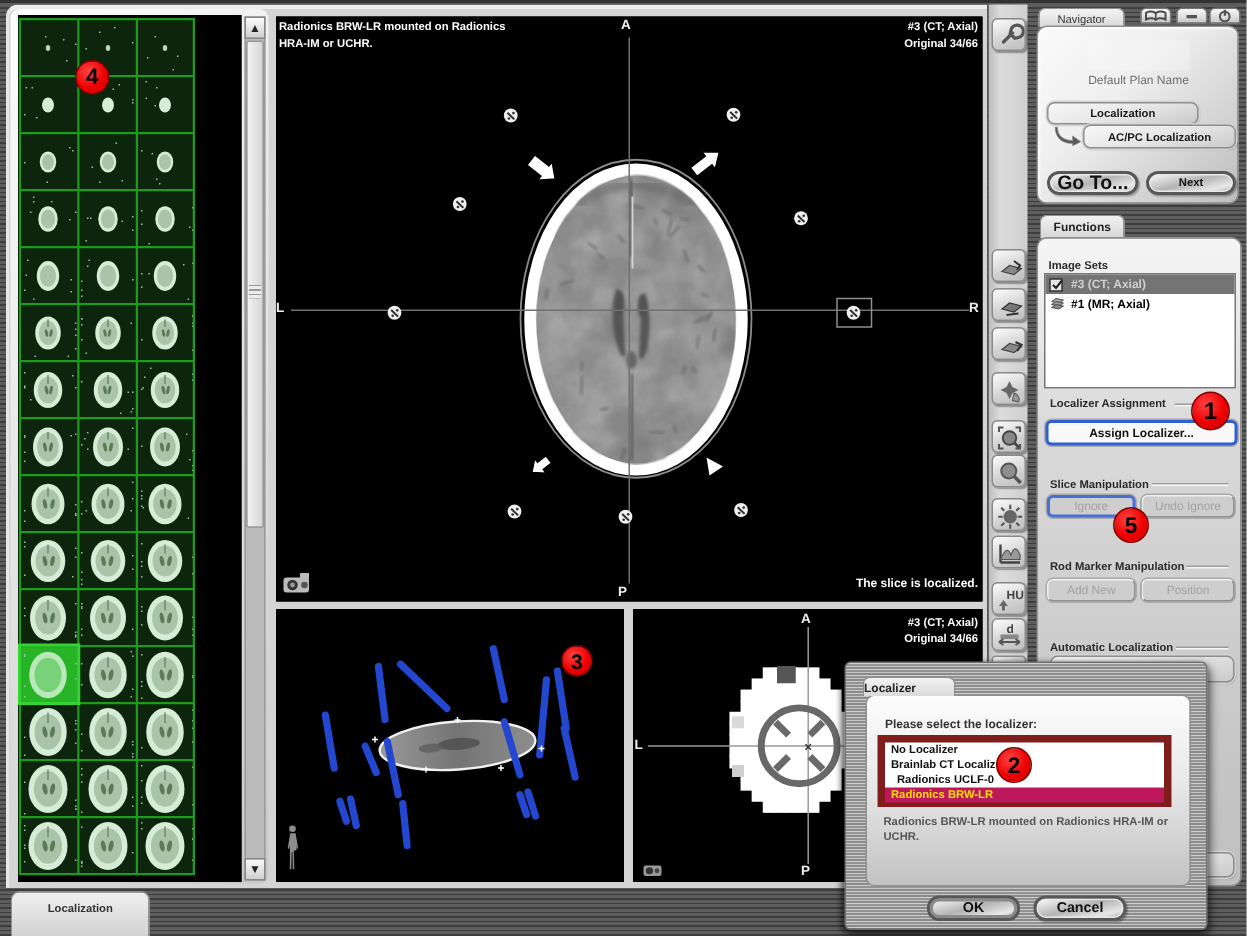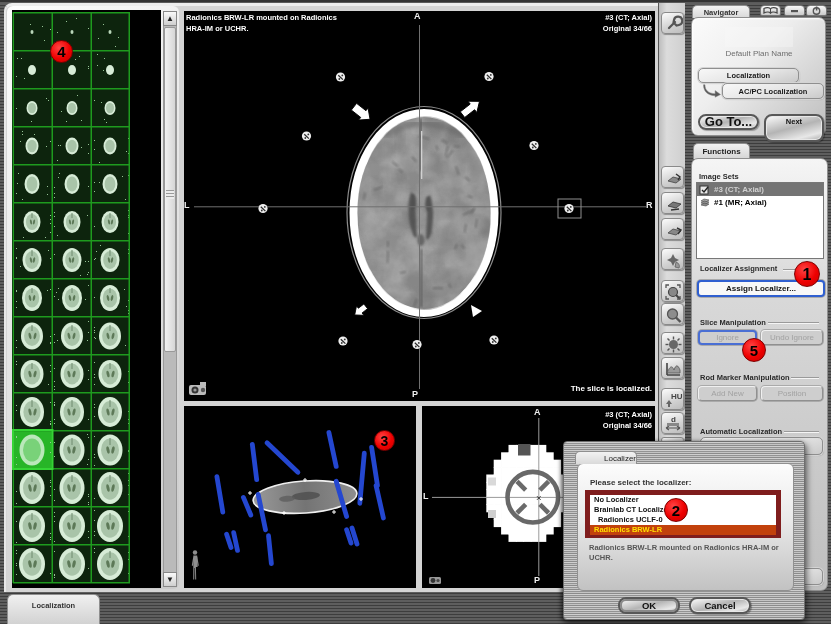--- a/index.html
+++ b/index.html
@@ -14,34 +14,34 @@
 .sthumb{left:164px;top:27px;width:12px;height:325px;background:linear-gradient(90deg,#f2f2f2,#d6d6d6);border:1px solid #999;border-radius:2px}
 .grip{left:166px;top:190px;width:8px;height:9px;background:repeating-linear-gradient(180deg,#9a9a9a 0 1px,#ececec 1px 3px)}
 .mainp{left:184px;top:11px;width:471px;height:390px;background:#000}
 .botl{left:184px;top:406px;width:232px;height:182px;background:#000}
 .botr{left:422px;top:406px;width:233px;height:182px;background:#000}
 .tstrip{left:658px;top:3px;width:27px;height:440px;background:linear-gradient(90deg,#bdbdbd,#dcdcdc 30%,#cfcfcf);border-left:1px solid #555}
 .tbtn{position:absolute;left:661px;width:23px;background:linear-gradient(160deg,#fcfcfc,#d2d2d2 60%,#bdbdbd);border:1px solid #8a8a8a;border-radius:4px;box-shadow:1px 1px 1px rgba(0,0,0,0.35)}
 .tbtn svg{margin:1px}
 .wtext{color:#fff;font-weight:bold;font-size:7.5px;line-height:10.5px}
 .rlab{color:#eee;font-weight:bold;font-size:9px}
-.navtab{left:692px;top:5px;width:58px;height:13px;background:linear-gradient(180deg,#f4f4f4,#d8d8d8);border:1px solid #909090;border-bottom:none;border-radius:5px 5px 0 0;color:#333;font-weight:bold;font-size:7.5px;text-align:center;line-height:13px}
+.navtab{left:692px;top:5px;width:58px;height:13px;background:linear-gradient(180deg,#f4f4f4,#d8d8d8);border:1px solid #909090;border-bottom:none;border-radius:5px 5px 0 0;color:#333;font-weight:normal;font-size:7.5px;text-align:center;line-height:13px}
 .navbody{left:691px;top:17px;width:135px;height:119px;background:linear-gradient(135deg,#fbfbfb 0%,#eee 40%,#bdbdbd 100%);border:1px solid #8f8f8f;border-radius:7px;box-shadow:inset 1px 1px 2px #fff}
 .minibtn{top:5px;width:21px;height:11px;background:linear-gradient(180deg,#f8f8f8,#cacaca);border:1px solid #777;border-radius:4px 4px 2px 2px;overflow:hidden}
 .minibtn svg{display:block;margin:0 auto}
 .wbtn{background:linear-gradient(165deg,#f8f8f8 0%,#e4e4e4 55%,#cacaca 100%);border:1px solid #8f8f8f;border-radius:5px;color:#1a1a1a;font-weight:bold;text-align:center;box-shadow:0 0 0 1px #d4d4d4,1px 1px 1px rgba(0,0,0,.2)}
 .mbtn{background:linear-gradient(165deg,#fdfdfd 0%,#b4b4b4 48%,#e8e8e8 80%,#ababab 100%);border:2px solid #585858;border-radius:8px;color:#111;font-weight:bold;text-align:center;box-shadow:inset 0 0 0 1px #e8e8e8,1px 1px 1px rgba(0,0,0,.3)}
 .functab{left:693px;top:143px;width:57px;height:16px;background:linear-gradient(180deg,#f2f2f2,#d5d5d5);border:1px solid #8f8f8f;border-bottom:none;border-radius:5px 5px 0 0;color:#222;font-weight:bold;font-size:8px;text-align:center;line-height:15px}
 .funcbody{left:691px;top:158px;width:137px;height:433px;background:linear-gradient(180deg,#f5f5f5 0%,#d9d9d9 30%,#bfbfbf 100%);border:1px solid #8f8f8f;border-radius:7px}
 .slabel{color:#2a2a2a;font-weight:bold;font-size:7.5px}
 .sline{height:2px;border-top:1px solid #9a9a9a;border-bottom:1px solid #f5f5f5}
 .dbtn{background:#cecece;border:1px solid;border-color:#f0f0f0 #909090 #909090 #f0f0f0;border-radius:4px;color:#a2a2a2;font-weight:normal;font-size:8px;text-align:center;box-shadow:0 0 0 1px #aaa}
 .redc{border-radius:50%;background:radial-gradient(circle at 38% 32%,#ff4444,#ee0000 55%,#c50000);border:1px solid #7e0000;color:#000;font-weight:bold;text-align:center;z-index:60}
 .dlgframe{left:563px;top:441px;width:242px;height:179px;background:repeating-linear-gradient(180deg,#cfcfcf 0 1px,#939393 1px 2px,#c4c4c4 2px 3px,#8b8b8b 3px 4px);border:1px solid #6e6e6e;border-radius:4px;box-shadow:-2px 1px 4px rgba(0,0,0,.55),2px 3px 6px rgba(0,0,0,.5);z-index:40}
-.dlgtab{left:575px;top:451px;width:62px;height:13px;background:linear-gradient(180deg,#f2f2f2,#dadada);border:1px solid #8f8f8f;border-bottom:none;border-radius:5px 5px 0 0;color:#222;font-weight:normal;font-size:8px;text-align:right;line-height:13px;z-index:42}
+.dlgtab{left:575px;top:451px;width:62px;height:13px;background:linear-gradient(180deg,#f2f2f2,#dadada);border:1px solid #8f8f8f;border-bottom:none;border-radius:5px 5px 0 0;color:#222;font-weight:bold;font-size:8px;text-align:left;line-height:13px;z-index:42}
 .dlginner{left:577px;top:463px;width:217px;height:128px;background:linear-gradient(180deg,#fcfcfc 0%,#e9e9e9 45%,#c2c2c2 100%);border:1px solid #909090;border-radius:6px;z-index:41}
 .dlglist{left:585px;top:490px;width:196px;height:48px;background:#fff;border:5px solid #7f1d1d;z-index:42;font-size:7.5px;font-weight:bold;color:#111;line-height:10px}
 .okbtn{z-index:42}
 </style></head><body>
 <div class="abs topband"></div>
 <div class="abs backing"></div>
 <div class="abs lframe"></div>
 <div class="abs lblack"></div>
 <svg width="149" height="578" style="position:absolute;left:12px;top:10px;background:#000">
     <rect x="1" y="3" width="39" height="38" fill="#0d240d"></rect>
@@ -996,21 +996,21 @@
   </div>
 <div class="abs navbody"></div>
 <div class="abs" style="left:725px;top:27px;width:68px;height:20px;background:#fafafa;opacity:0.35;z-index:5"></div>
 <div class="abs" style="left:692px;top:49px;width:134px;text-align:center;color:#6e6e6e;font-size:8px;z-index:5">Default Plan Name</div>
 <div class="abs wbtn" style="left:698px;top:68px;width:101px;height:15px;font-size:7.5px;line-height:14px;z-index:5">Localization</div>
 <div class="abs wbtn" style="left:722px;top:83px;width:102px;height:16px;font-size:7.5px;line-height:15px;z-index:6">AC/PC Localization</div>
 <svg class="abs" style="left:702px;top:84px;z-index:7" width="20" height="14" viewBox="0 0 24 18">
     <path d="M3,1 C3,8 7,12 16,12.5 L16,8.5 L23,13.5 L16,17 L16,15 C6,15 1,9 1,1 Z" fill="#5a5a5a" stroke="#888" stroke-width="0.6"></path>
   </svg>
 <div class="abs mbtn" style="left:698px;top:114px;width:61px;height:16px;font-size:13px;line-height:12px;z-index:5">Go To...</div>
-<div class="abs mbtn" style="left:764px;top:114px;width:60px;height:28px;font-size:7.5px;line-height:12px;z-index:5">Next</div>
+<div class="abs mbtn" style="left:764px;top:114px;width:60px;height:16px;font-size:7.5px;line-height:12px;z-index:5">Next</div>
 <div class="abs functab">Functions</div>
 <div class="abs funcbody"></div>
 <div class="abs slabel" style="left:699px;top:172px;z-index:5">Image Sets</div>
 <div class="abs" style="left:696px;top:182px;width:128px;height:77px;background:#fff;border:1px solid #777;z-index:5">
 <div style="height:13px;background:#747474;color:#d0d0d0;font-weight:bold;font-size:8px;line-height:13px;padding-left:17px;position:relative">#3 (CT; Axial)
 <svg width="12" height="12" style="position:absolute;left:2px;top:0.5px" viewBox="0 0 12 12">
         <rect x="1" y="2" width="8" height="8" fill="#e8e8e8" stroke="#333" stroke-width="1"></rect>
         <path d="M3,6 l2,2 4,-5" stroke="#222" stroke-width="1.4" fill="none"></path>
       </svg></div>
 <div style="height:13px;color:#000;font-weight:bold;font-size:8px;line-height:13px;padding-left:17px;position:relative">#1 (MR; Axial)
@@ -1037,21 +1037,21 @@
 <div class="abs wbtn" style="left:700px;top:568px;width:123px;height:17px;font-size:9px;line-height:14px;z-index:5"></div>
 <div class="abs" style="left:7px;top:594px;width:93px;height:30px;background:linear-gradient(180deg,#f0f0f0,#d2d2d2);border:1px solid #8f8f8f;border-bottom:none;border-radius:6px 6px 0 0;color:#333;font-weight:bold;font-size:7.5px;text-align:center;line-height:22px;z-index:5">Localization</div>
 <div class="abs dlgframe"></div>
 <div class="abs dlgtab">Localizer</div>
 <div class="abs dlginner"></div>
 <div class="abs" style="left:590px;top:478px;color:#333;font-weight:bold;font-size:8px;z-index:42">Please select the localizer:</div>
 <div class="abs dlglist">
 <div style="height:10px;padding-left:4px">No Localizer</div>
 <div style="height:10px;padding-left:4px">Brainlab CT Localizer</div>
 <div style="height:10px;padding-left:8px">Radionics UCLF-0</div>
-<div style="height:10px;padding-left:4px;background:#c2410c;color:#ffe000">Radionics BRW-LR</div>
+<div style="height:10px;padding-left:4px;background:#be185d;color:#ffe000">Radionics BRW-LR</div>
 </div>
 <div class="abs" style="left:589px;top:543px;width:193px;color:#565656;font-weight:bold;font-size:7.5px;line-height:10px;z-index:42">Radionics BRW-LR mounted on Radionics HRA-IM or UCHR.</div>
 <div class="abs mbtn okbtn" style="left:618px;top:597px;width:62px;height:17px;font-size:9.5px;line-height:13px;box-shadow:inset 0 0 0 2px #8a8a8a,inset 0 0 0 1px #e8e8e8">OK</div>
 <div class="abs mbtn okbtn" style="left:689px;top:597px;width:62px;height:17px;font-size:9.5px;line-height:13px">Cancel</div>
 <div class="abs redc" style="left:794px;top:261px;width:26px;height:26px;font-size:16px;line-height:25px">1</div>
 <div class="abs redc" style="left:664px;top:498px;width:24px;height:24px;font-size:15px;line-height:23px">2</div>
 <div class="abs redc" style="left:374px;top:430px;width:21px;height:21px;font-size:14px;line-height:20px;z-index:30">3</div>
 <div class="abs redc" style="left:50px;top:40px;width:23px;height:23px;font-size:15px;line-height:22px">4</div>
 <div class="abs redc" style="left:742px;top:338px;width:24px;height:24px;font-size:15px;line-height:23px">5</div>
 </body></html>

